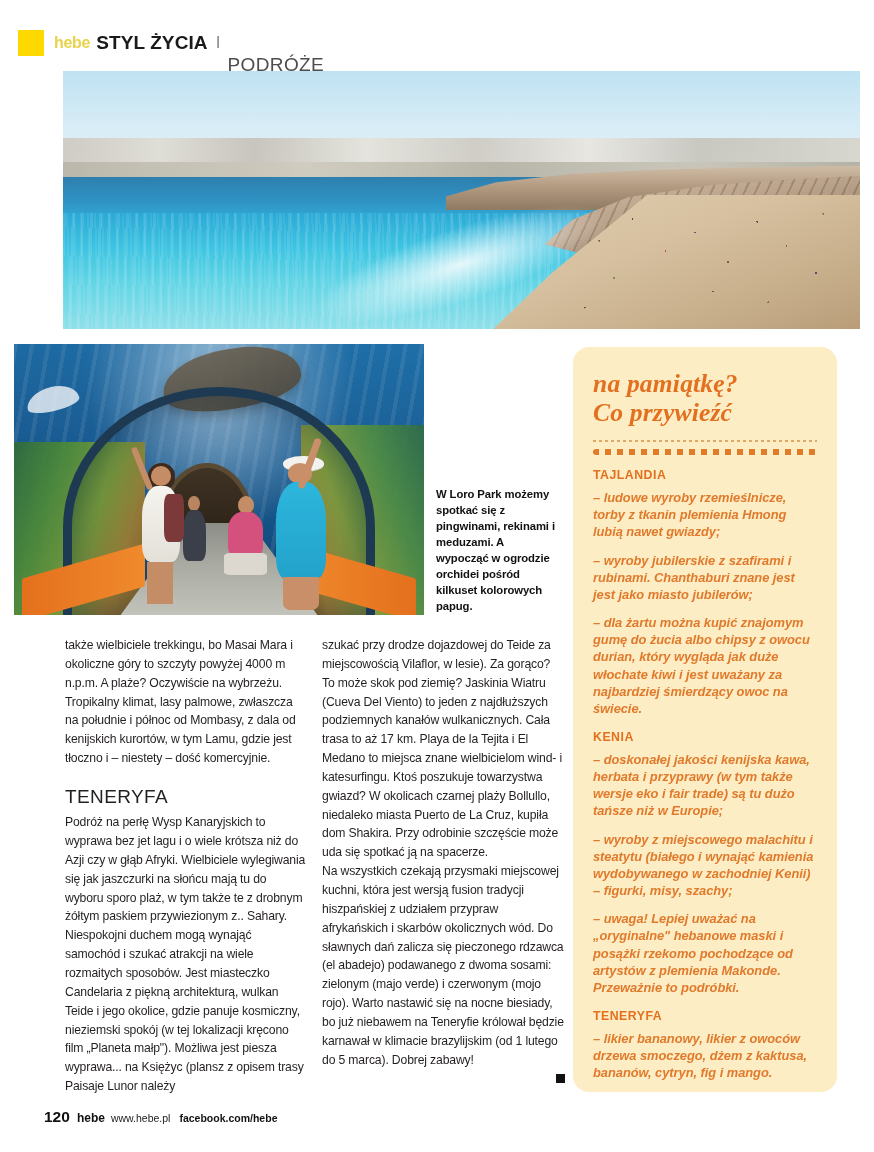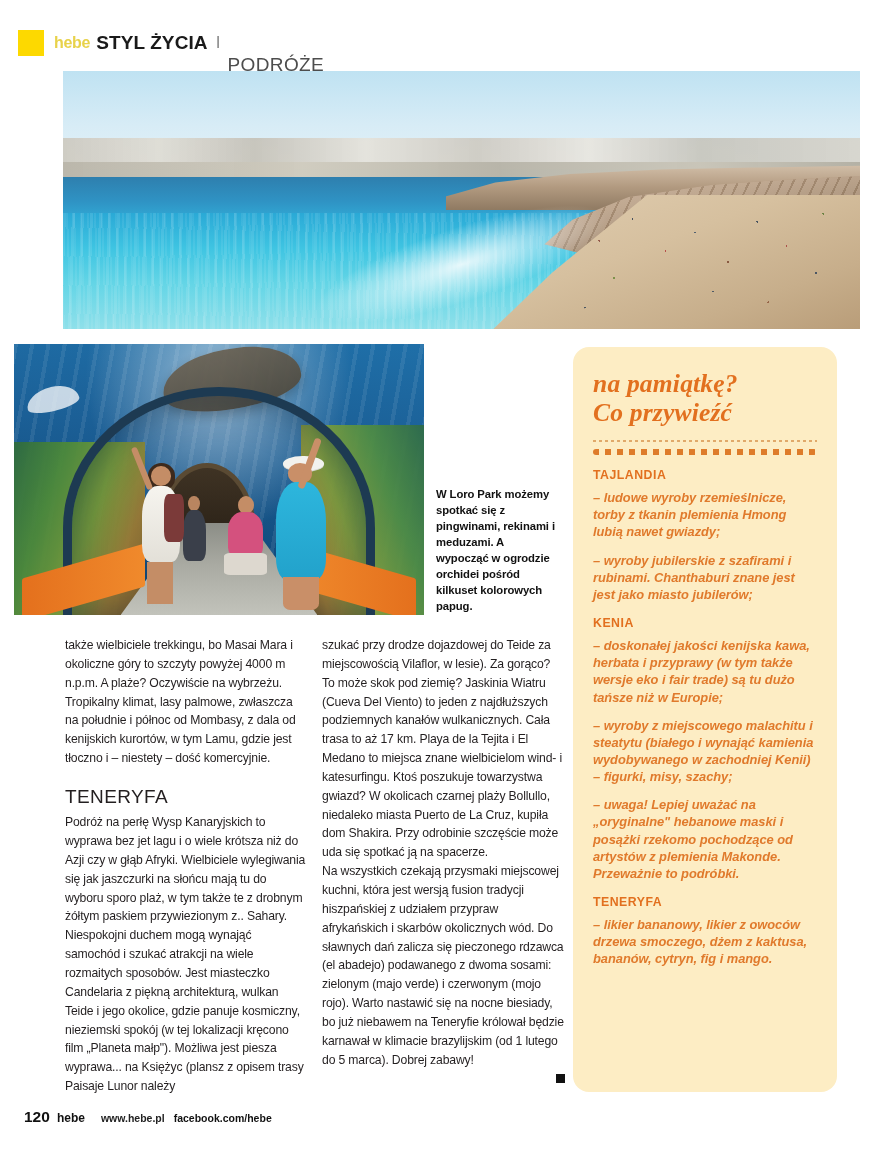--- a/index.html
+++ b/index.html
@@ -338,26 +338,26 @@
     background:#111;
     vertical-align:-1px;
     margin-left:4px;
     float:right;
     margin-top:5px;
   }
 
   
   .footer {
     position:absolute;
-    left:24px; bottom:26px;
+    left:44px; bottom:26px;
     display:flex; align-items:baseline;
   }
   .f-page { font-size:15.5px; font-weight:bold; color:#111; }
   .f-brand { font-size:12px; font-weight:bold; color:#111; margin-left:7px; }
-  .f-url { font-size:10.5px; color:#222; margin-left:16px;font-weight:bold; }
+  .f-url { font-size:10.5px; color:#222; margin-left:6px; }
   .f-fb  { font-size:10.5px; font-weight:bold; color:#111; margin-left:9px;text-align:center; }
 </style>
 </head>
 <body>
 
 <div class="page">
 
   <div class="header">
     <div class="header-swatch"></div>
     <span class="header-brand">hebe</span>
@@ -423,20 +423,21 @@
       <div>na pamiątkę?</div>
       <div>Co przywieźć</div>
     </div>
     <div class="sb-rule-dash"></div>
     <div class="sb-rule-dots"></div>
 
     <div class="sb-section">
       <div class="sb-head">TAJLANDIA</div>
       <div class="sb-item">– ludowe wyroby rzemieślnicze, torby z tkanin plemienia Hmong lubią nawet gwiazdy;</div>
       <div class="sb-item">– wyroby jubilerskie z szafirami i rubinami. Chanthaburi znane jest jest jako miasto jubilerów;</div>
+      <div class="sb-item">– dla żartu można kupić znajomym gumę do żucia albo chipsy z owocu durian, który wygląda jak duże włochate kiwi i jest uważany za najbardziej śmierdzący owoc na świecie.</div>
     </div>
 
     <div class="sb-section">
       <div class="sb-head">KENIA</div>
       <div class="sb-item">– doskonałej jakości kenijska kawa, herbata i przyprawy (w tym także wersje eko i fair trade) są tu dużo tańsze niż w Europie;</div>
       <div class="sb-item">– wyroby z miejscowego malachitu i steatytu (białego i wynająć kamienia wydobywanego w zachodniej Kenii) – figurki, misy, szachy;</div>
       <div class="sb-item">– uwaga! Lepiej uważać na „oryginalne" hebanowe maski i posążki rzekomo pochodzące od artystów z plemienia Makonde. Przeważnie to podróbki.</div>
     </div>
 
     <div class="sb-section">

